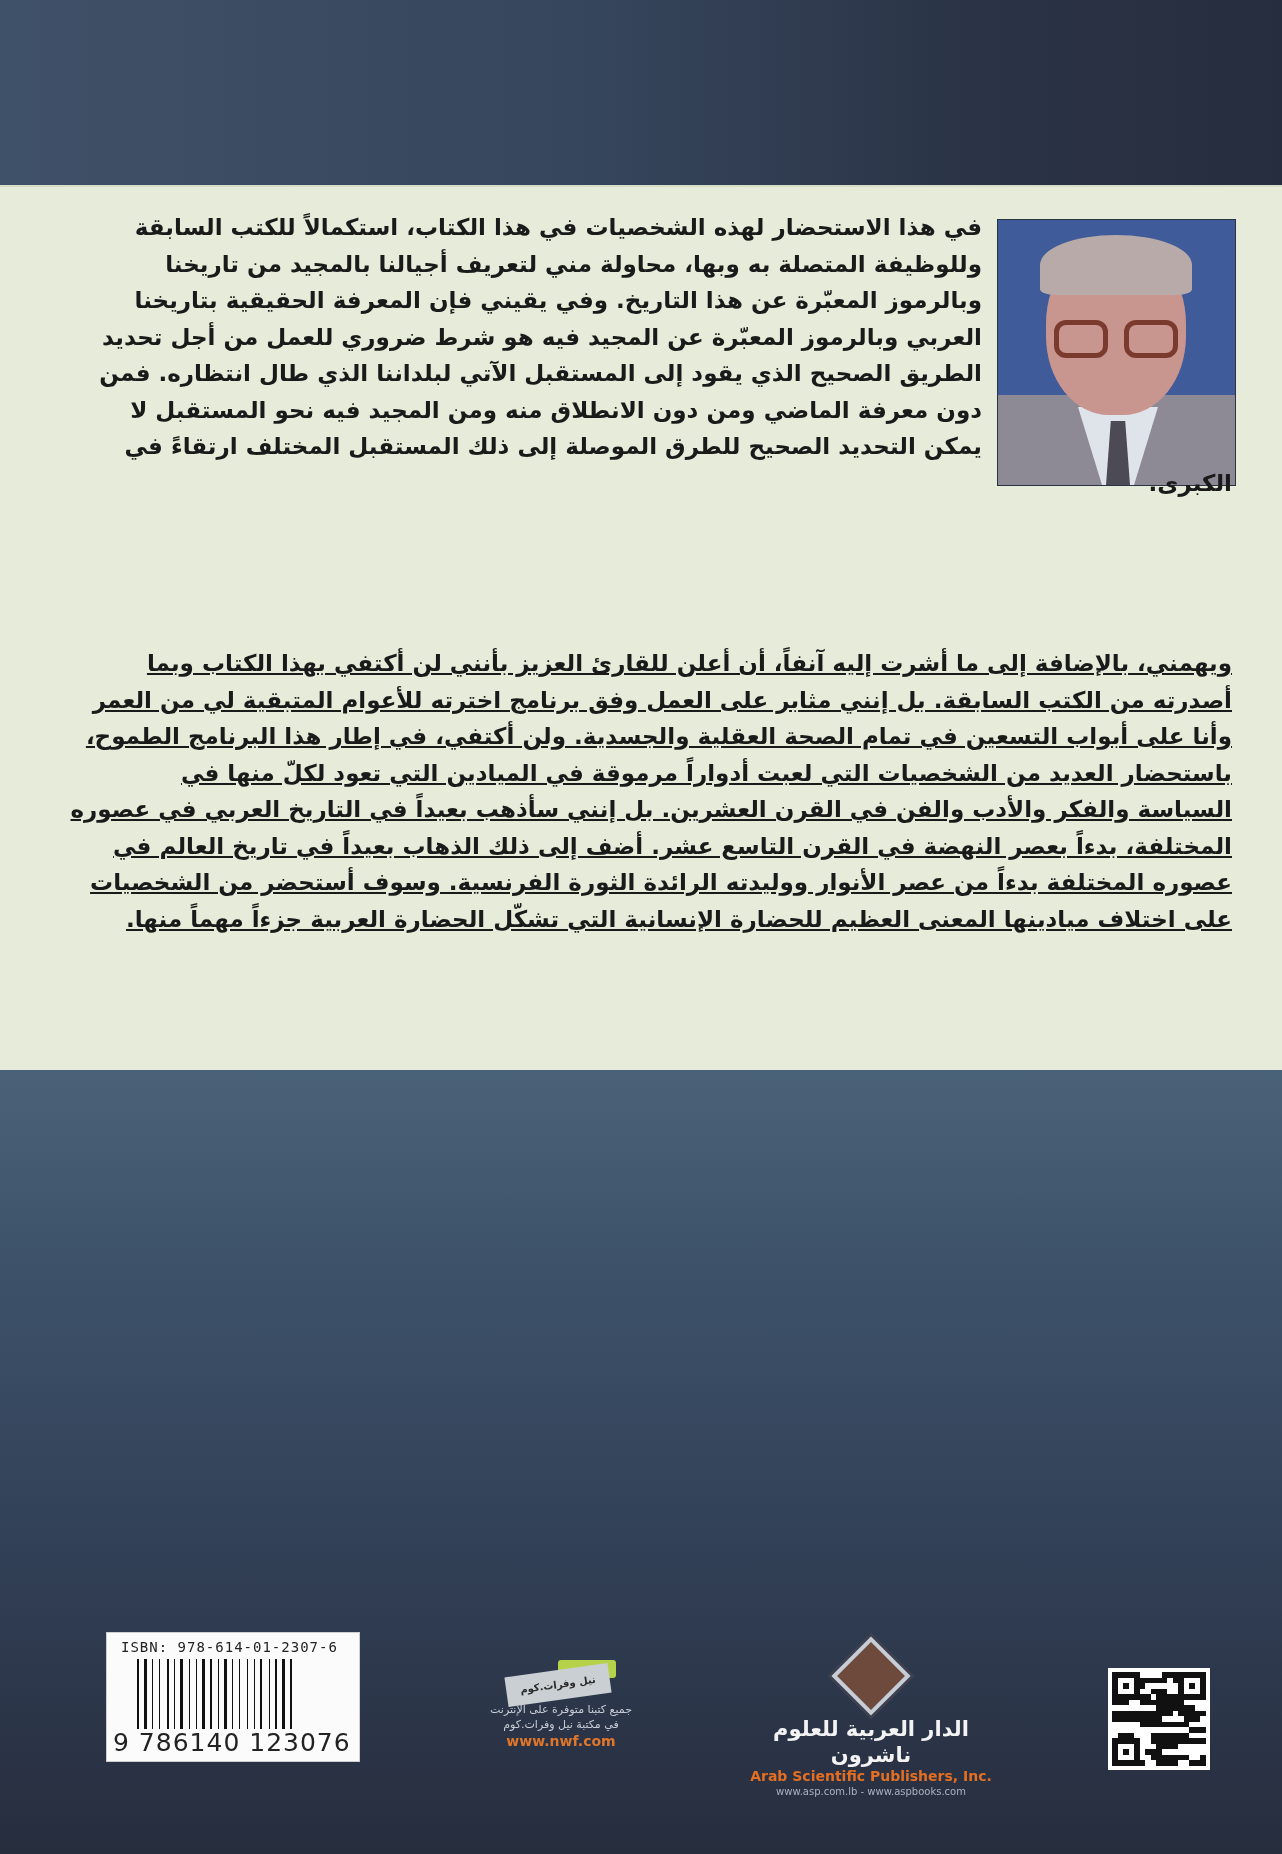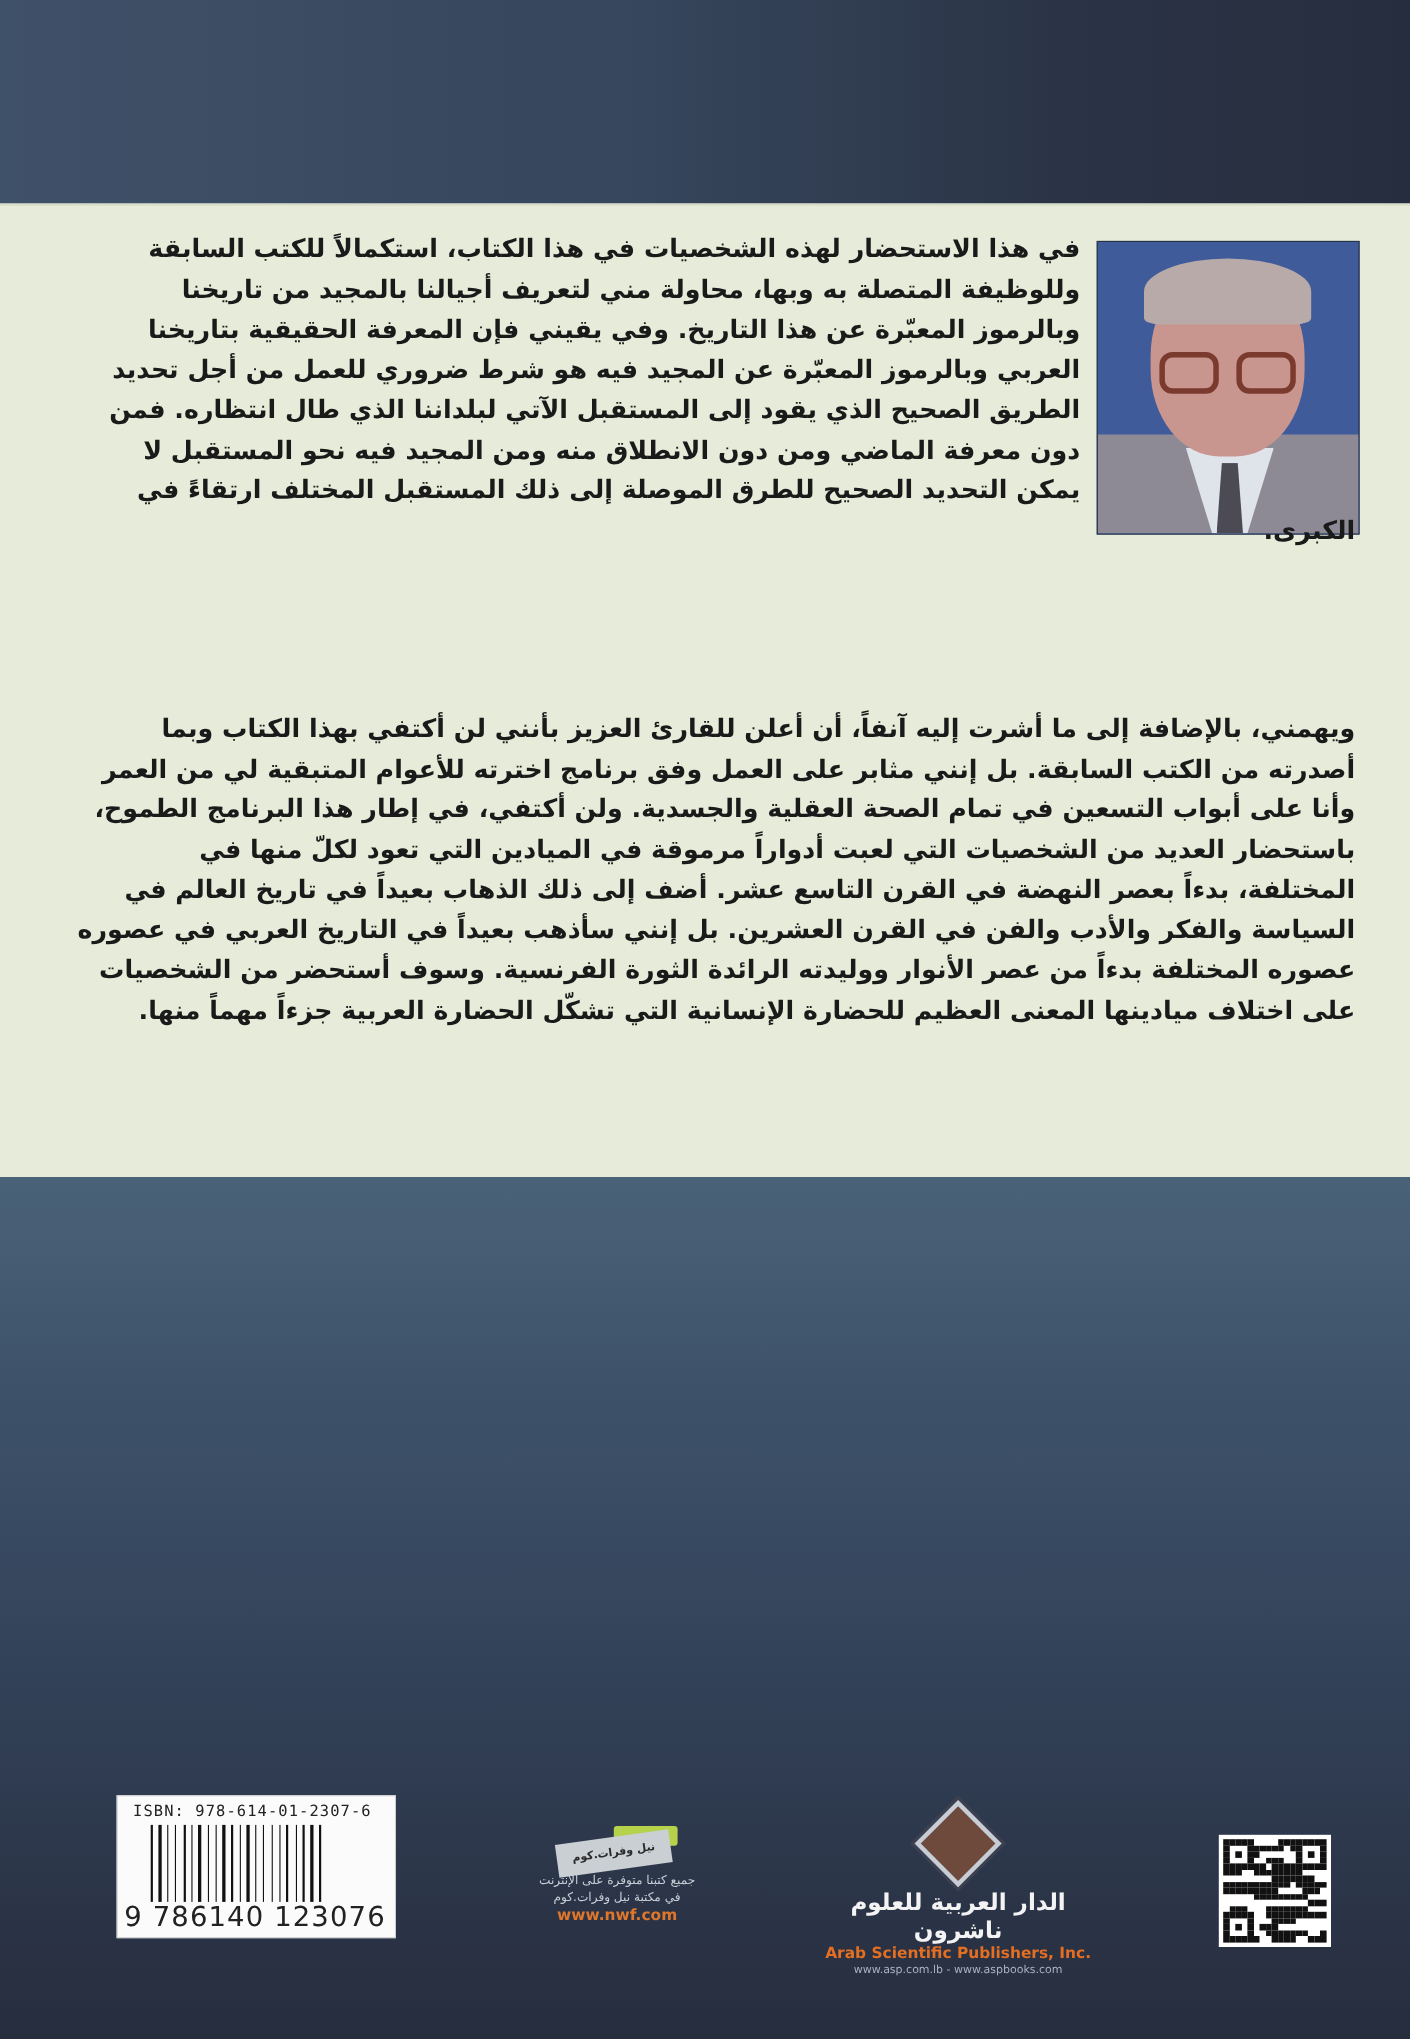--- a/index.html
+++ b/index.html
@@ -30,21 +30,21 @@
   .photo .glasses span { position:absolute; top:0; width:54px; height:38px; border:5px solid #7b3a2e; border-radius:12px; box-sizing:border-box; }
   .photo .glasses span:first-child { left:0; } .photo .glasses span:last-child { right:0; }
 
   .text-block {
     position:absolute; direction:rtl; text-align:justify; color:#1a1a1a;
     font-family:"DejaVu Sans", sans-serif; font-weight:bold;
     font-size:23px; line-height:36.5px;
   }
   .text-top { right:300px; left:50px; top:22px; }
   .text-wide { right:50px; left:50px; top:278px; }
-  .text-p2 { right:50px; left:50px; top:458px; }
+  .text-p2 { right:50px; left:50px; top:458px;text-decoration:underline; }
   .text-block p { margin:0; text-align-last:right; }
 
   .barcode {
     position:absolute; left:106px; top:1632px; width:252px; height:128px;
     background:#fbfbfb; border:1px solid #cfcfcf;
   }
   .isbn-text { position:absolute; left:14px; top:6px; font-family:"DejaVu Sans Mono", monospace; font-size:14px; color:#222; letter-spacing:1px; }
   .bars { position:absolute; left:30px; top:26px; width:210px; height:70px; display:flex; align-items:stretch; gap:2px; }
   .bars i { display:block; background:#111; }
   .barcode-digits { position:absolute; left:6px; bottom:4px; font-family:"DejaVu Sans", sans-serif; font-size:25px; color:#222; letter-spacing:1px; }
@@ -95,22 +95,22 @@
 
   <div class="text-block text-wide">
     <p>الكبرى.</p>
   </div>
 
   <div class="text-block text-p2">
     <p>ويهمني، بالإضافة إلى ما أشرت إليه آنفاً، أن أعلن للقارئ العزيز بأنني لن أكتفي بهذا الكتاب وبما</p>
     <p>أصدرته من الكتب السابقة. بل إنني مثابر على العمل وفق برنامج اخترته للأعوام المتبقية لي من العمر</p>
     <p>وأنا على أبواب التسعين في تمام الصحة العقلية والجسدية. ولن أكتفي، في إطار هذا البرنامج الطموح،</p>
     <p>باستحضار العديد من الشخصيات التي لعبت أدواراً مرموقة في الميادين التي تعود لكلّ منها في</p>
+    <p>السياسة والفكر والأدب والفن في القرن العشرين. بل إنني سأذهب بعيداً في التاريخ العربي في عصوره</p>
     <p>المختلفة، بدءاً بعصر النهضة في القرن التاسع عشر. أضف إلى ذلك الذهاب بعيداً في تاريخ العالم في</p>
-    <p>السياسة والفكر والأدب والفن في القرن العشرين. بل إنني سأذهب بعيداً في التاريخ العربي في عصوره</p>
     <p>عصوره المختلفة بدءاً من عصر الأنوار ووليدته الرائدة الثورة الفرنسية. وسوف أستحضر من الشخصيات</p>
     <p>على اختلاف ميادينها المعنى العظيم للحضارة الإنسانية التي تشكّل الحضارة العربية جزءاً مهماً منها.</p>
   </div>
 </section>
 
 <div class="barcode">
   <div class="isbn-text">ISBN: 978-614-01-2307-6</div>
   <div class="bars" id="bars">
       <i style="width: 2px; background: rgb(17, 17, 17);"></i>
       <i style="width: 1px; background: transparent;"></i>

